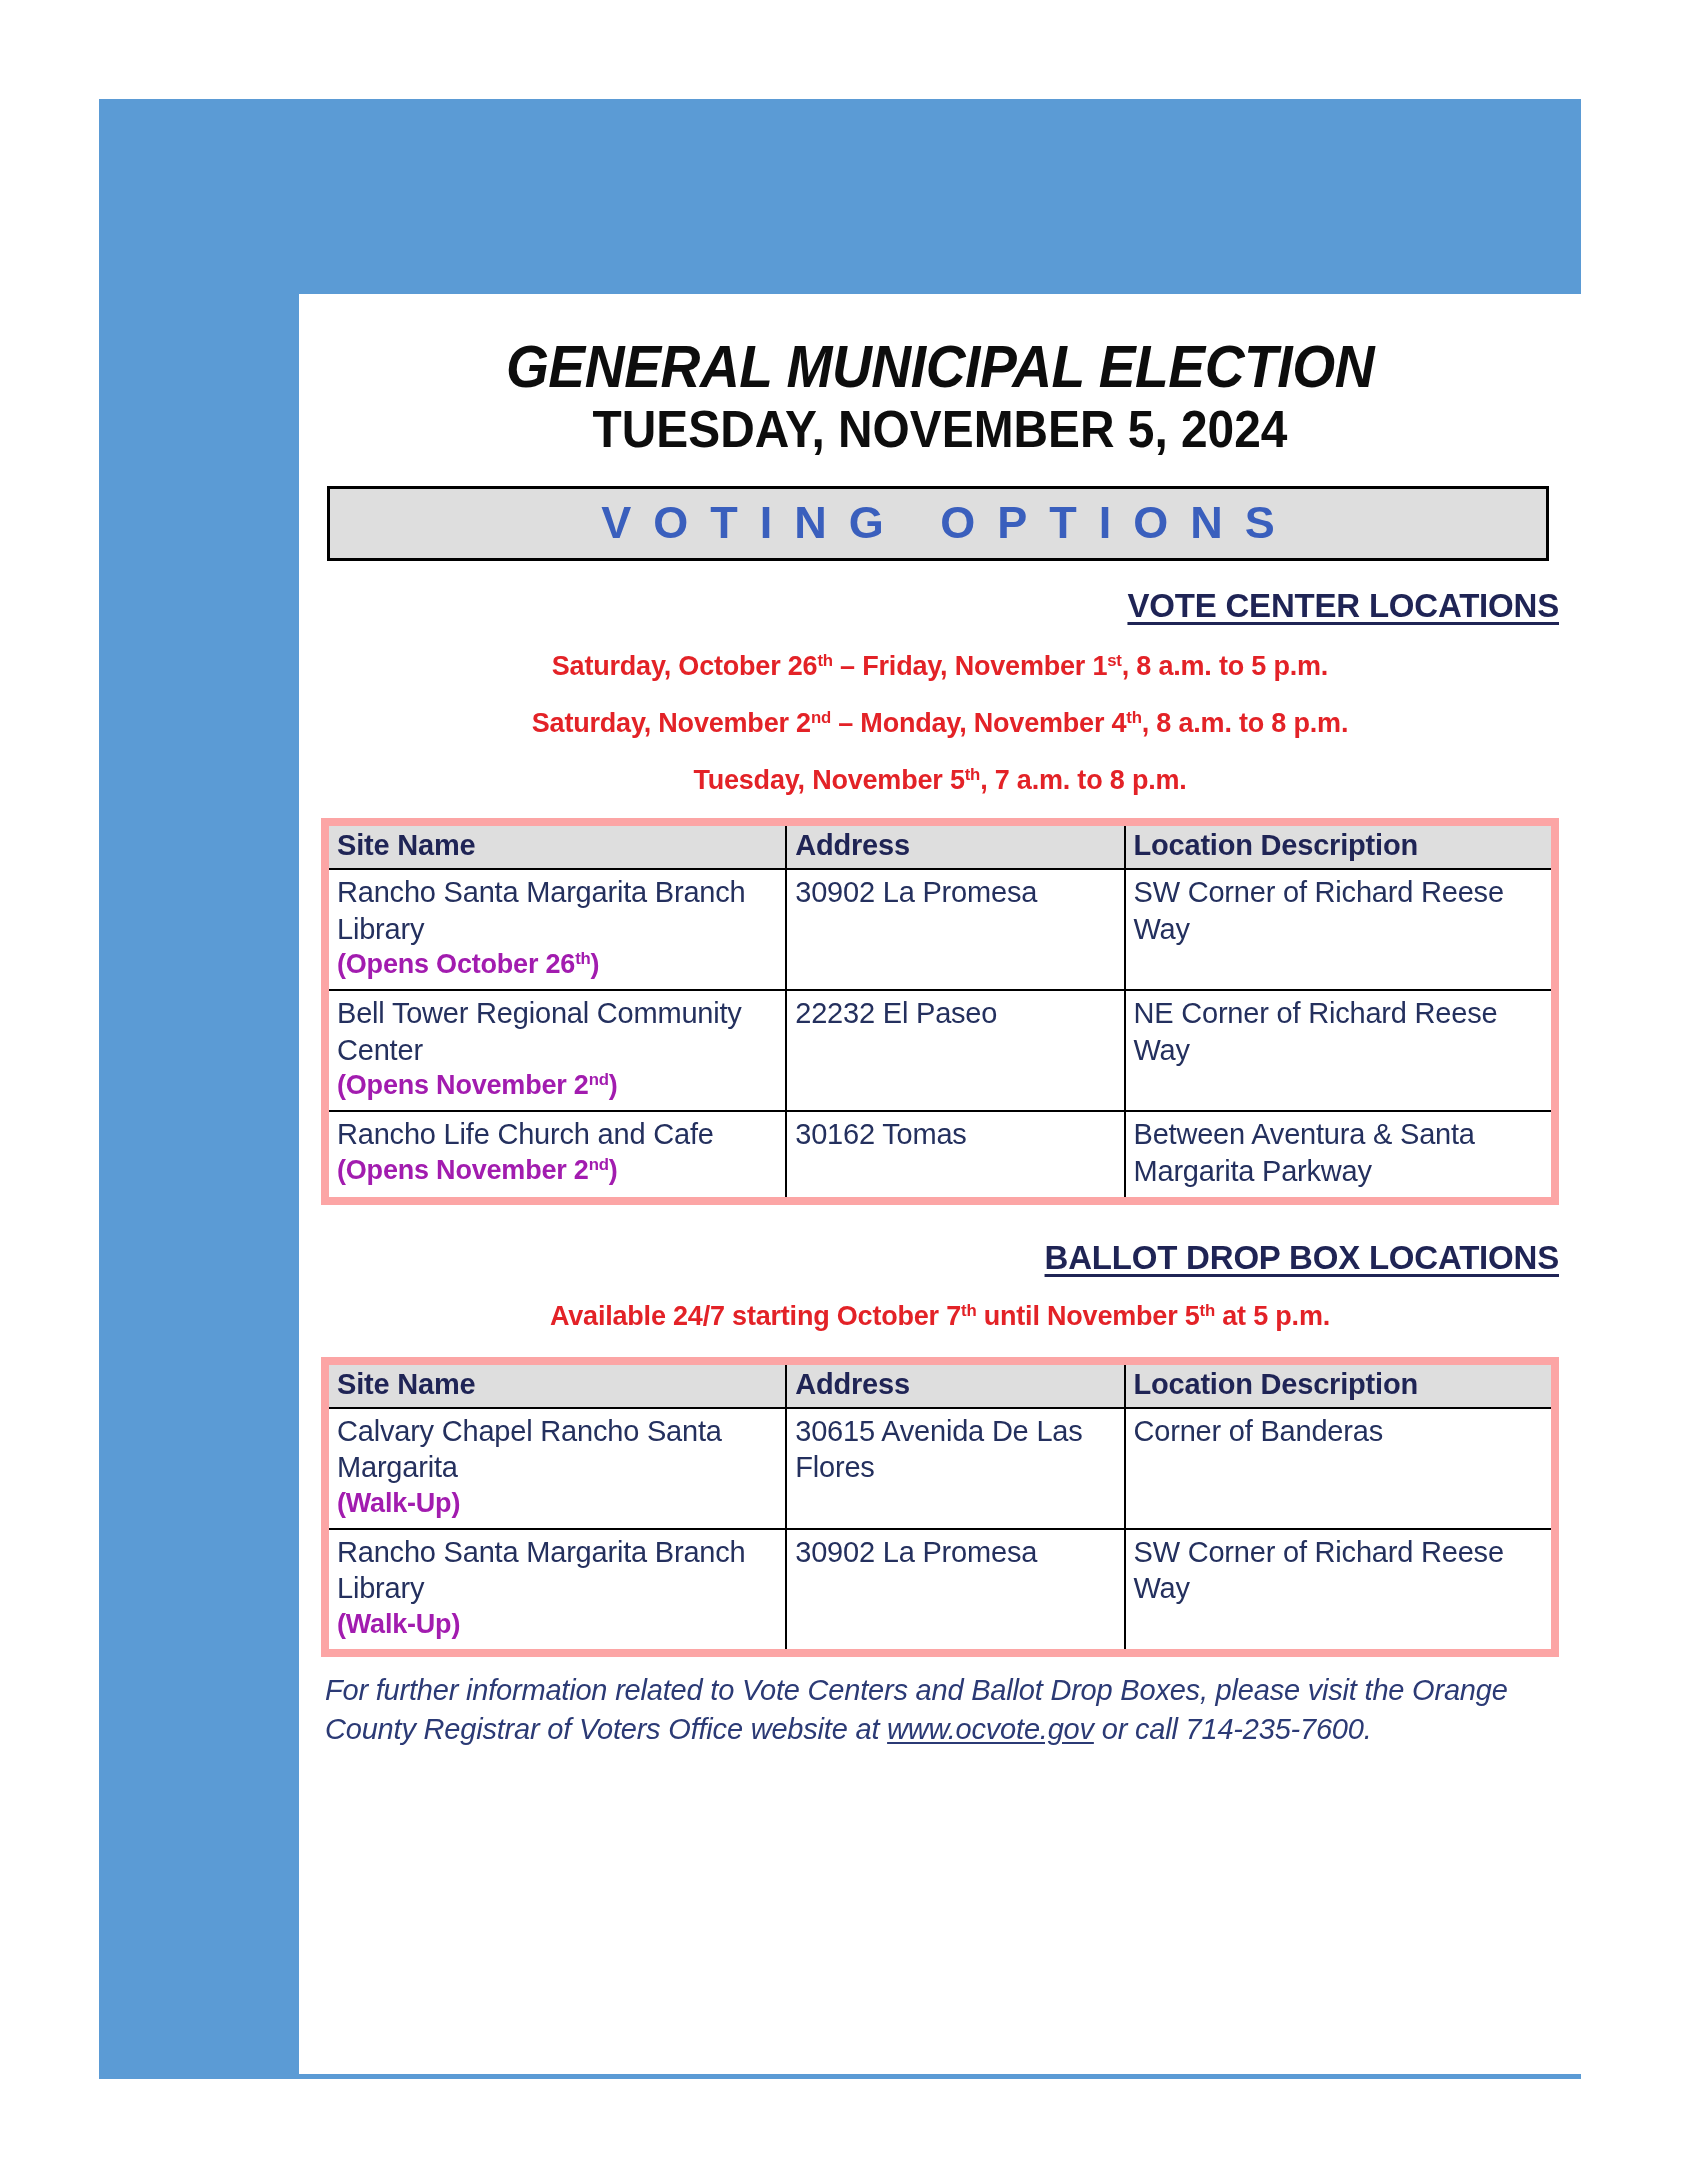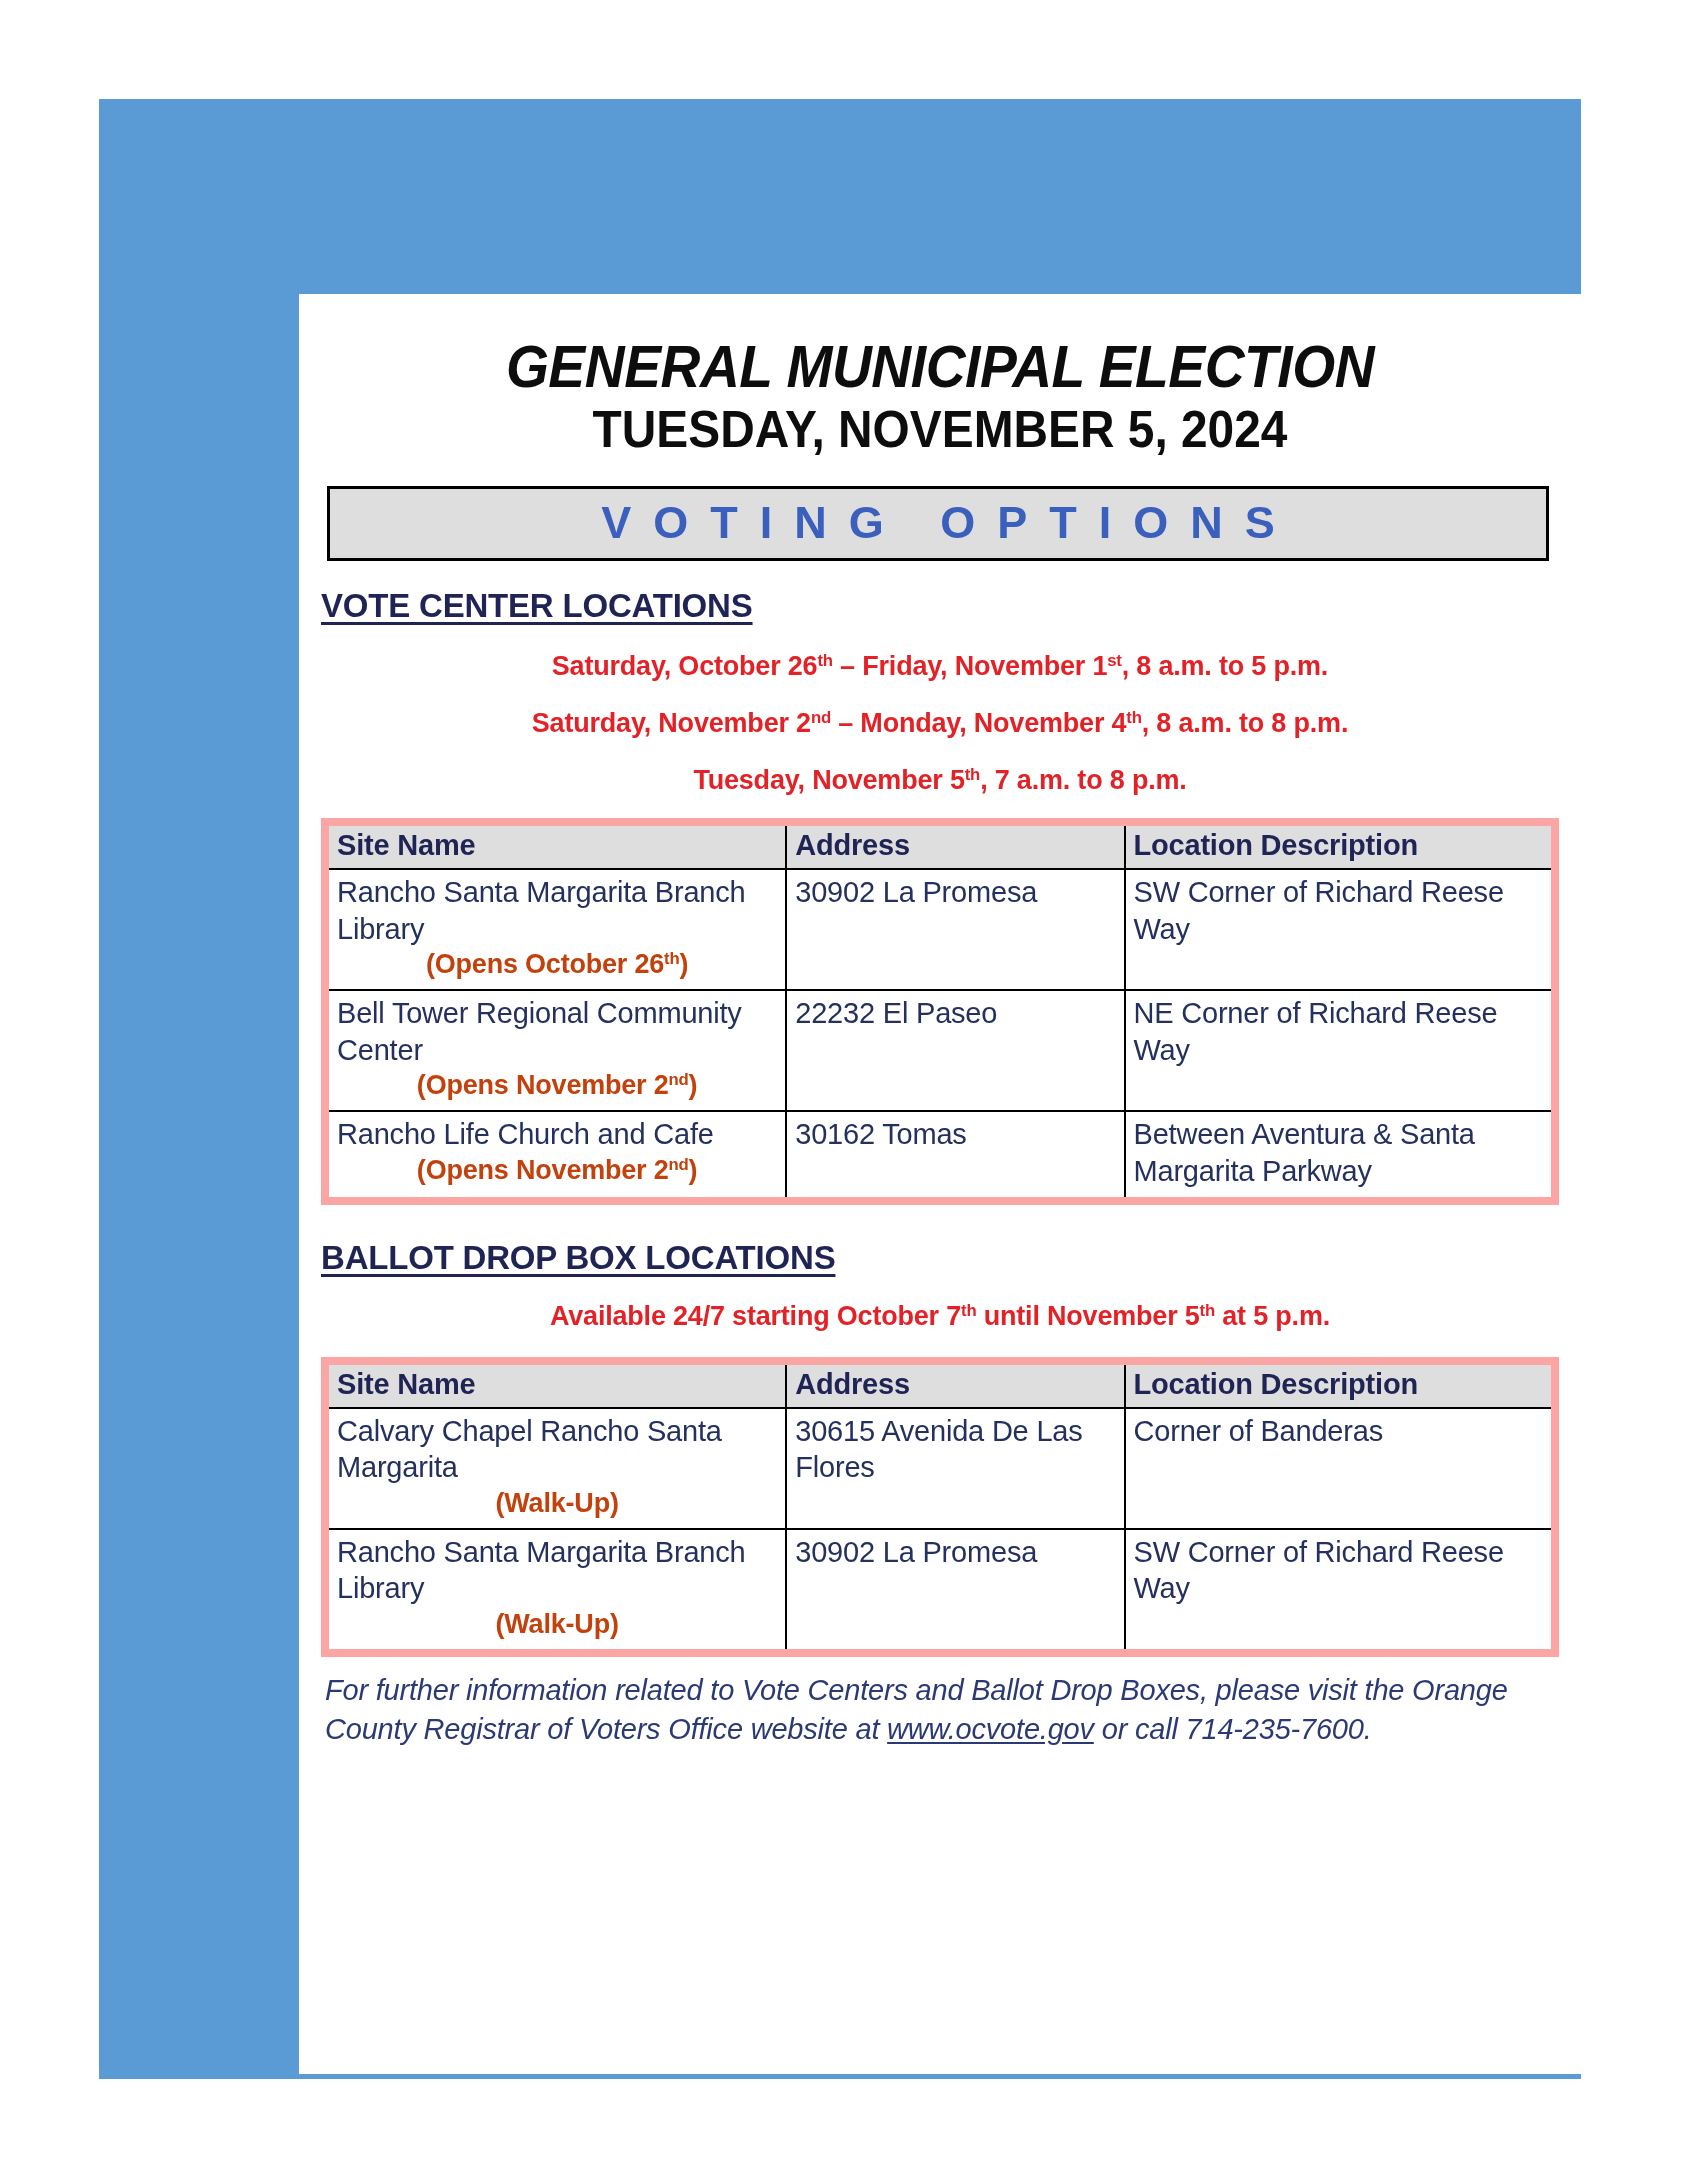--- a/index.html
+++ b/index.html
@@ -82,21 +82,21 @@
     font-size: 45px;
     letter-spacing: 22px;
     color: #3a5fbd;
     padding-left: 22px;
     line-height: 1;
     white-space: nowrap;
   }
 
   
   .section-head {
-    text-align: left;
+    text-align: right;
     font-family: "Liberation Sans", sans-serif;
     font-weight: bold;
     font-size: 33px;
     color: #1f2455;
     text-decoration: underline;
     text-underline-offset: 5px;
     margin-top: 26px;
     letter-spacing: -0.2px;
   }
   .section-head.second { margin-top: 34px; }
@@ -149,24 +149,23 @@
     color: #24305e;
     line-height: 1.26;
     letter-spacing: -0.2px;
   }
   .col-site  { width: 37.5%; }
   .col-addr  { width: 27.5%; }
   .col-desc  { width: 35%; }
   .note-red {
     display: block;
     font-weight: bold;
-    color: #c2410c;
+    color: #a21caf;
     font-size: 27px;
     letter-spacing: -0.2px;
-    text-align: center;
   }
   .note-red sup {
     font-size: 0.62em;
     vertical-align: 0.55em;
   }
 
   
   .footer-note {
     margin-top: 14px;
     font-family: "Liberation Sans", sans-serif;

